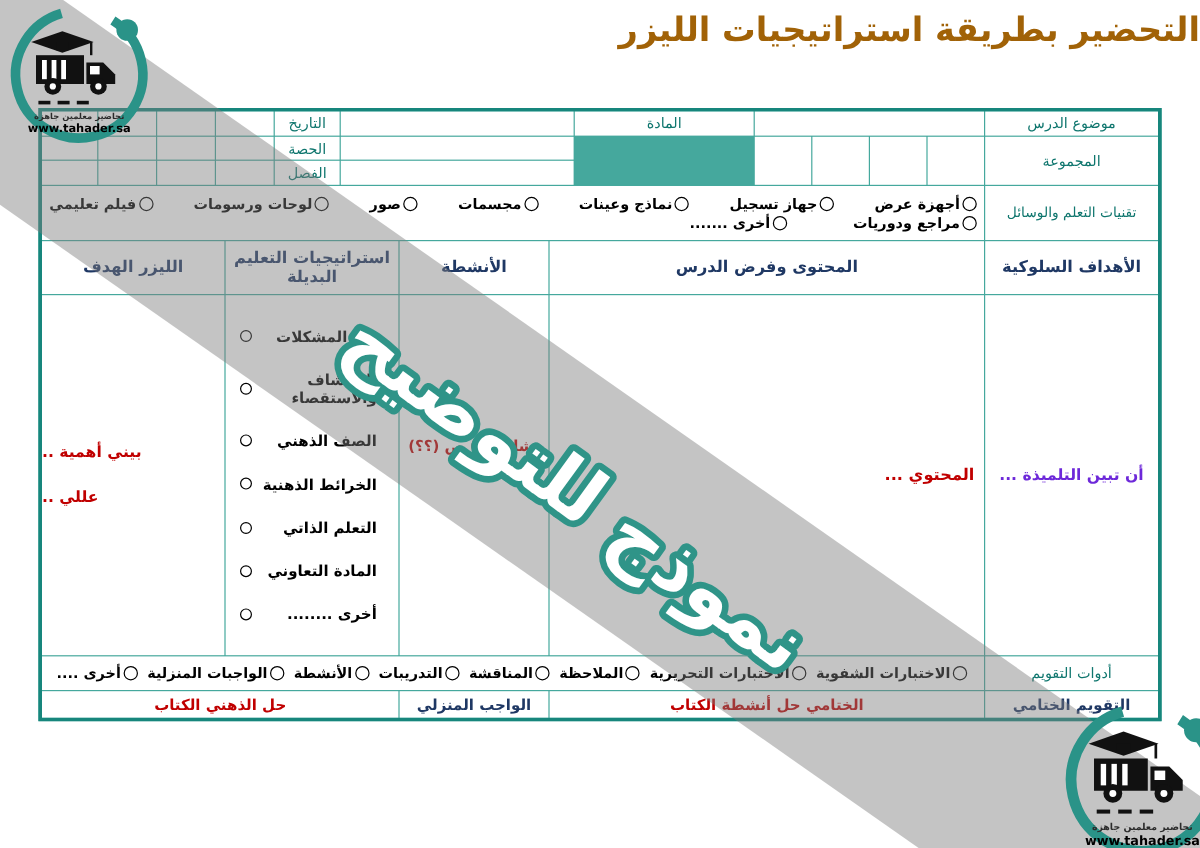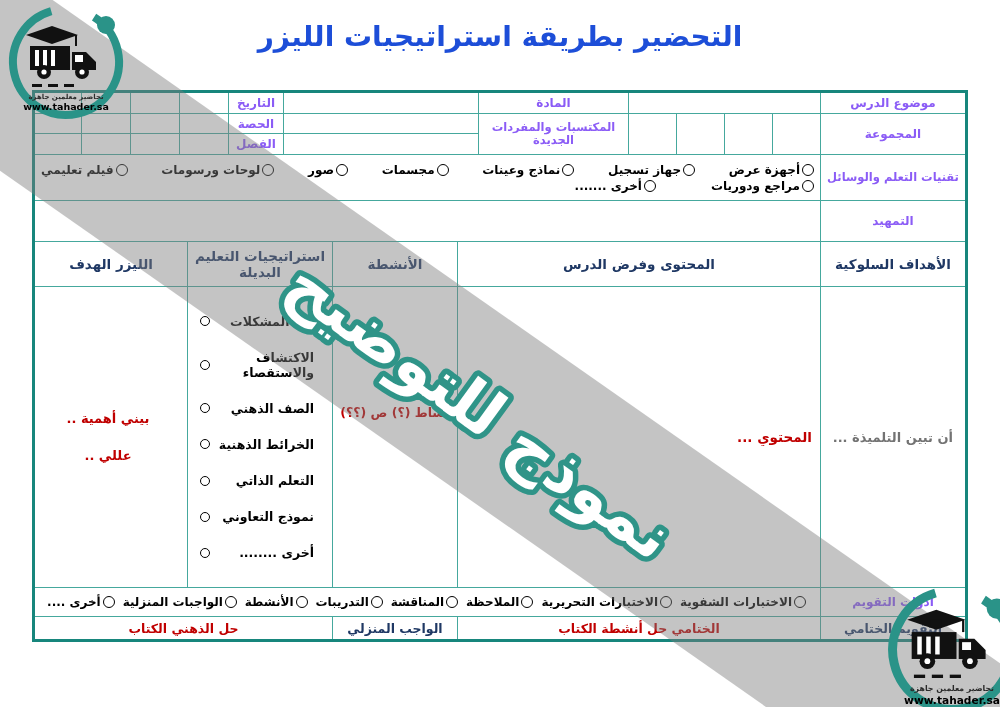--- a/index.html
+++ b/index.html
@@ -1,53 +1,53 @@
 <!DOCTYPE html>
 <html lang="ar" dir="rtl"><head>
 <meta charset="utf-8">
 <style>
   html,body{margin:0;padding:0;background:#fff;}
   .page{position:relative;width:1000px;height:707px;background:#fff;overflow:hidden;
         font-family:"DejaVu Sans",sans-serif;direction:rtl;}
-  .title{position:absolute;top:20px;left:0;right:0;text-align:center;
-         font-size:28px;font-weight:bold;color:#1d4ed8;letter-spacing:.5px;}
+  .title{position:absolute;top:8px;left:0;right:0;text-align:right;
+         font-size:28px;font-weight:bold;color:#a16207;letter-spacing:.5px;}
   .form{position:absolute;top:90px;left:32px;width:930px;
         display:flex;flex-direction:column;gap:1px;background:#45a89d;
         border:3px solid #17867c;}
   .sec{display:grid;gap:1px;background:#45a89d;}
   .secA{grid-template-columns:144px 47px 47px 47px 47px 149px 194px 54px 48px 48px 48px 46px;
         grid-template-rows:20px 19px 20px;}
   .secB{grid-template-columns:144px 785px;grid-template-rows:45px;}
   .secC{grid-template-columns:144px 785px;grid-template-rows:40px;}
   .secD{grid-template-columns:144px 362px 124px 144px 152px;grid-template-rows:44px 300px;}
   .secE{grid-template-columns:144px 785px;grid-template-rows:28px;}
   .secF{grid-template-columns:144px 362px 124px 297px;grid-template-rows:22px;}
   .cell{background:#fff;display:flex;align-items:center;justify-content:center;
         font-size:12px;overflow:hidden;}
-  .lbl-red{color:#8b5cf6;font-weight:bold;}
+  .lbl-red{color:#0f766e;font-weight:normal;}
   .lbl-blue{color:#1f3864;font-weight:bold;}
   .red-val{color:#c00000;font-weight:bold;}
   .small{font-size:11.5px;line-height:1.15;text-align:center;}
   .hdr{font-size:13.5px;text-align:center;line-height:1.2;}
   
   .optwrap{flex-direction:column;align-items:stretch;justify-content:center;gap:2px;padding:1px 6px;}
   .optline{display:flex;justify-content:space-between;align-items:center;}
   .optline2{display:flex;justify-content:flex-start;gap:55px;padding-left:120px;}
   .opt{display:inline-flex;align-items:center;gap:2px;font-weight:bold;color:#000;font-size:12px;white-space:nowrap;}
   .circ{width:10px;height:10px;border:1.4px solid #000;border-radius:50%;display:inline-block;flex:0 0 auto;}
   .circ.sm{width:8px;height:8px;border-width:1.2px;}
   
   .strategies{flex-direction:column;align-items:stretch;justify-content:space-around;padding:16px 18px 16px 12px;}
   .strat{display:flex;justify-content:space-between;align-items:center;
          font-size:12.5px;font-weight:bold;color:#000;text-align:right;}
   
-  .goals-cell{justify-content:flex-start;padding-right:12px;font-size:13px;font-weight:bold;color:#737373;}
+  .goals-cell{justify-content:flex-start;padding-right:12px;font-size:13px;font-weight:bold;color:#6d28d9;}
   .content-cell{justify-content:flex-start;padding-right:8px;font-size:13.5px;}
   .activities-cell{align-items:flex-start;padding-top:118px;font-size:12.5px;}
-  .eval-cell{flex-direction:column;align-items:center;justify-content:center;
+  .eval-cell{flex-direction:column;align-items:flex-end;justify-content:center;
              padding-right:6px;gap:21px;font-size:13px;line-height:1.2;}
   .evalopts{justify-content:space-between;padding:0 14px 0 12px;}
   .footcell{font-size:12.5px;}
   
   .overlay{position:absolute;inset:0;pointer-events:none;z-index:5;}
 </style>
 </head>
 <body>
 
 <div class="page">
@@ -65,21 +65,20 @@
       <div class="cell" style="grid-column:9;grid-row:1"></div>
       <div class="cell" style="grid-column:10;grid-row:1"></div>
       <div class="cell" style="grid-column:11;grid-row:1"></div>
       <div class="cell" style="grid-column:12;grid-row:1"></div>
 
       <div class="cell lbl-red" style="grid-column:1;grid-row:2/span 2">المجموعة</div>
       <div class="cell" style="grid-column:2;grid-row:2/span 2"></div>
       <div class="cell" style="grid-column:3;grid-row:2/span 2"></div>
       <div class="cell" style="grid-column:4;grid-row:2/span 2"></div>
       <div class="cell" style="grid-column:5;grid-row:2/span 2"></div>
-      <div class="cell lbl-red small" style="grid-column:6;grid-row:2/span 2">المكتسبات والمفردات الجديدة</div>
       <div class="cell" style="grid-column:7;grid-row:2"></div>
       <div class="cell lbl-red" style="grid-column:8;grid-row:2">الحصة</div>
       <div class="cell" style="grid-column:9;grid-row:2"></div>
       <div class="cell" style="grid-column:10;grid-row:2"></div>
       <div class="cell" style="grid-column:11;grid-row:2"></div>
       <div class="cell" style="grid-column:12;grid-row:2"></div>
 
       <div class="cell" style="grid-column:7;grid-row:3"></div>
       <div class="cell lbl-red" style="grid-column:8;grid-row:3">الفصل</div>
       <div class="cell" style="grid-column:9;grid-row:3"></div>
@@ -127,24 +126,20 @@
               <span>مراجع ودوريات</span>
             </span>
           <span class="opt">
               <span class="circ"></span>
               <span>أخرى .......</span>
             </span>
         </div>
       </div>
     </div>
 
-    <div class="sec secC">
-      <div class="cell lbl-red">التمهيد</div>
-      <div class="cell"></div>
-    </div>
 
     <div class="sec secD">
       <div class="cell lbl-blue hdr">الأهداف السلوكية</div>
       <div class="cell lbl-blue hdr">المحتوى وفرض الدرس</div>
       <div class="cell lbl-blue hdr">الأنشطة</div>
       <div class="cell lbl-blue hdr">استراتيجيات التعليم البديلة</div>
       <div class="cell lbl-blue hdr">الليزر الهدف</div>
 
       <div class="cell goals-cell">أن تبين التلميذة ...</div>
       <div class="cell content-cell red-val">المحتوي ...</div>
@@ -164,21 +159,21 @@
           </div>
         <div class="strat">
             <span>الخرائط الذهنية</span>
             <span class="circ sm"></span>
           </div>
         <div class="strat">
             <span>التعلم الذاتي</span>
             <span class="circ sm"></span>
           </div>
         <div class="strat">
-            <span>نموذج التعاوني</span>
+            <span>المادة التعاوني</span>
             <span class="circ sm"></span>
           </div>
         <div class="strat">
             <span>أخرى ........</span>
             <span class="circ sm"></span>
           </div>
       </div>
       <div class="cell eval-cell">
         <span class="red-val">بيني أهمية ..</span>
         <span class="red-val">عللي ..</span>

